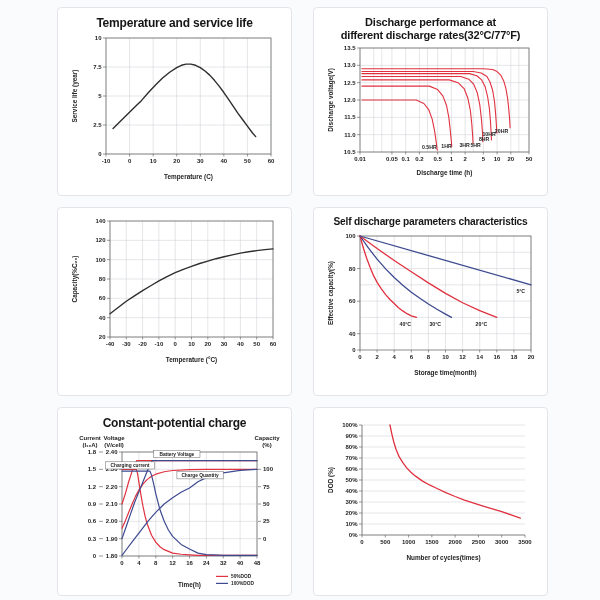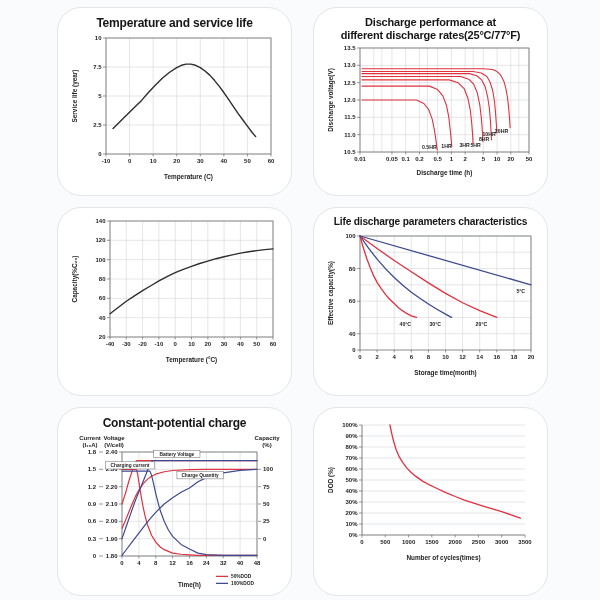--- a/index.html
+++ b/index.html
@@ -1,20 +1,20 @@
 <!DOCTYPE html>
 <html><head>
 <meta charset="utf-8">
 <style>
   html,body{margin:0;padding:0;}
   body{width:600px;height:600px;background:#fafbfc;font-family:"Liberation Sans",sans-serif;}
   .page{box-sizing:border-box;width:600px;height:600px;padding:7px 51px 4px 57px;
         display:grid;grid-template-columns:235px 235px;grid-template-rows:189px 189px 189px;
         column-gap:21px;row-gap:11px;}
-  .card{box-sizing:border-box;background:#ffffff;border:1px solid #e3e5e9;border-radius:24px;
+  .card{box-sizing:border-box;background:#ffffff;border:1px solid #e3e5e9;border-radius:4px;
         padding:7px 8px 2px;display:flex;flex-direction:column;align-items:center;overflow:hidden;}
   .card .title{font-weight:bold;color:#161616;text-align:center;white-space:pre-line;
                line-height:1.18;letter-spacing:-0.2px;margin:1px 0 2px;}
   .t12{font-size:12px;}
   .t11{font-size:11px;}
   .t10{font-size:10.2px;}
   svg{display:block;}
   svg text{font-family:"Liberation Sans","DejaVu Sans",sans-serif;fill:#222222;}
 </style>
 </head>
@@ -66,21 +66,21 @@
         <text x="35.5" y="37.1" font-size="6" text-anchor="end" font-weight="600" fill="#222">7.5</text>
         <line x1="37" y1="6" x2="40" y2="6" stroke="#555" stroke-width="0.6"></line>
         <text x="35.5" y="8.1" font-size="6" text-anchor="end" font-weight="600" fill="#222">10</text>
         <path d="M47.07 96.48L54.14 89.52L61.21 82.56L68.29 75.60L75.36 68.64L82.43 60.52L89.50 52.98L96.57 46.02L103.64 40.22L110.71 35.58L115.43 33.26L120.14 32.10L124.86 32.10L129.57 33.26L134.29 35.58L139.00 39.06L143.71 43.12L148.43 48.34L153.14 54.14L157.86 60.52L162.57 67.48L167.29 74.44L172.00 81.40L176.71 87.78L181.43 94.16L186.14 100.54L189.68 104.60" fill="none" stroke="#2e2e2e" stroke-width="1.4" stroke-linejoin="round" stroke-linecap="round"></path>
         <text x="122.5" y="147" font-size="6.4" text-anchor="middle" font-weight="700" fill="#222">Temperature (C)</text>
         <text x="0" y="0" font-size="6.4" text-anchor="middle" font-weight="700" fill="#222" transform="translate(11 64) rotate(-90)">Service life (year)</text>
       </svg>
   </div>
   <div class="card">
     <div class="title t11">Discharge performance at
-different discharge rates(25°C/77°F)</div>
+different discharge rates(32°C/77°F)</div>
     <svg viewBox="0 0 217 136" width="217" height="136">
         <g stroke="#cfd2d6" stroke-width="0.55">
           <line x1="38" y1="4" x2="38" y2="108"></line>
           <line x1="51.75357713297947" y1="4" x2="51.75357713297947" y2="108"></line>
           <line x1="59.79890400654844" y1="4" x2="59.79890400654844" y2="108"></line>
           <line x1="69.9348171502654" y1="4" x2="69.9348171502654" y2="108"></line>
           <line x1="83.68839428324486" y1="4" x2="83.68839428324486" y2="108"></line>
           <line x1="97.44197141622433" y1="4" x2="97.44197141622433" y2="108"></line>
           <line x1="105.48729828979332" y1="4" x2="105.48729828979332" y2="108"></line>
           <line x1="115.62321143351026" y1="4" x2="115.62321143351026" y2="108"></line>
@@ -213,21 +213,21 @@
         <line x1="41" y1="25.33333333333333" x2="44" y2="25.33333333333333" stroke="#555" stroke-width="0.6"></line>
         <text x="39.5" y="27.43333333333333" font-size="6" text-anchor="end" font-weight="600" fill="#222">120</text>
         <line x1="41" y1="6" x2="44" y2="6" stroke="#555" stroke-width="0.6"></line>
         <text x="39.5" y="8.1" font-size="6" text-anchor="end" font-weight="600" fill="#222">140</text>
         <path d="M44.00 98.80L52.15 92.52L60.30 86.23L68.45 80.92L76.60 75.60L84.75 70.77L92.90 65.93L101.05 61.58L109.20 57.72L117.35 54.33L125.50 51.43L133.65 48.53L141.80 46.12L149.95 43.70L158.10 41.77L166.25 39.83L174.40 38.09L182.55 36.74L190.70 35.58L198.85 34.61L207.00 33.84" fill="none" stroke="#2e2e2e" stroke-width="1.4" stroke-linejoin="round" stroke-linecap="round"></path>
         <text x="125.5" y="147" font-size="6.4" text-anchor="middle" font-weight="700" fill="#222">Temperature (°C)</text>
         <text x="0" y="0" font-size="6.4" text-anchor="middle" font-weight="700" fill="#222" transform="translate(11 64) rotate(-90)">Capacity(%C₂₀)</text>
       </svg>
   </div>
   <div class="card">
-    <div class="title t10">Life discharge parameters characteristics</div>
+    <div class="title t10">Self discharge parameters characteristics</div>
     <svg viewBox="0 0 217 150" width="217" height="150">
         <g stroke="#cfd2d6" stroke-width="0.55">
           <line x1="38" y1="6" x2="38" y2="120"></line>
           <line x1="55.1" y1="6" x2="55.1" y2="120"></line>
           <line x1="72.2" y1="6" x2="72.2" y2="120"></line>
           <line x1="89.3" y1="6" x2="89.3" y2="120"></line>
           <line x1="106.4" y1="6" x2="106.4" y2="120"></line>
           <line x1="123.5" y1="6" x2="123.5" y2="120"></line>
           <line x1="140.6" y1="6" x2="140.6" y2="120"></line>
           <line x1="157.7" y1="6" x2="157.7" y2="120"></line>

